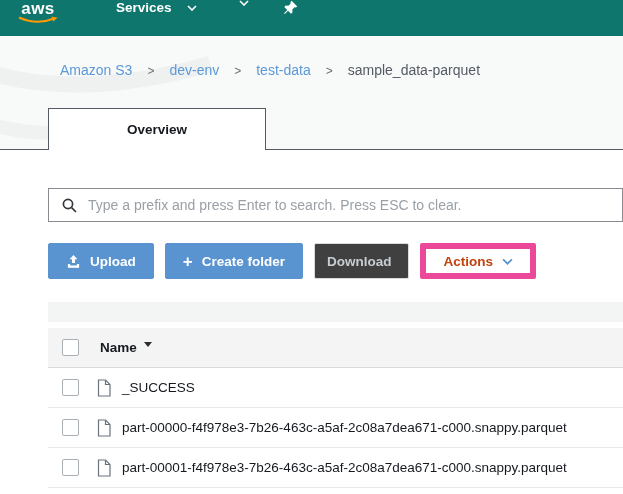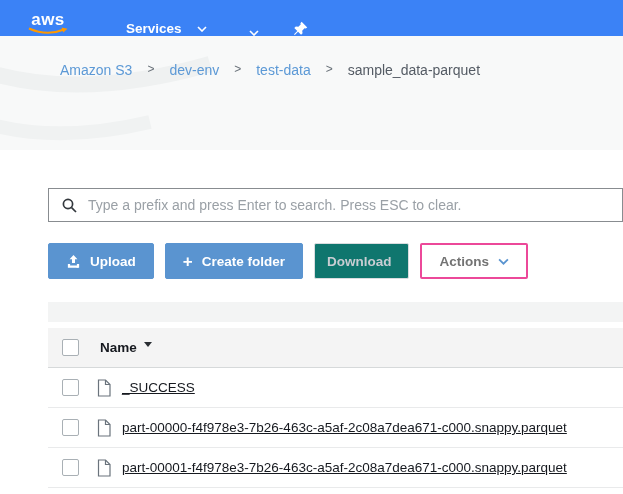--- a/index.html
+++ b/index.html
@@ -7,45 +7,45 @@
   body {
     font-family:"Liberation Sans", sans-serif;
     background:#ffffff;
     color:#16191f;
     position:relative;
   }
 
   
   .topbar {
     height:36px;
-    background:#3b82f6;
+    background:#0f766e;
     display:flex;
-    align-items:flex-end;
-    padding-left:26px;
+    align-items:flex-start;
+    padding-left:16px;
   }
   .aws-logo {
     display:flex; flex-direction:column; align-items:center;
     width:44px; margin-right:56px; cursor:pointer; margin-top:1px;
   }
   .aws-logo .aws-text {
     color:#ffffff; font-weight:bold; font-size:17px; line-height:15px; letter-spacing:.5px;
   }
   .nav-menu {
     display:flex; align-items:center; gap:15px;
     color:#ffffff; font-size:13.5px; font-weight:bold;
     margin-right:42px; cursor:pointer;
   }
   .pin-btn { display:flex; align-items:center; cursor:pointer; margin-left:-8px; }
 
   
   .upper { position:relative; background:#f8f9f9; height:114px; }
   .watermark { position:absolute; left:0; top:0; pointer-events:none; }
   .breadcrumb {
     position:relative;
-    display:flex; align-items:flex-start; gap:15px;
+    display:flex; align-items:flex-end; gap:15px;
     padding:26px 0 0 60px; font-size:14px;
   }
   .crumb-link { color:#5c99d6; text-decoration:none; cursor:pointer; }
   .crumb-sep { color:#687078; font-size:12px; }
   .crumb-current { color:#545b64; }
 
   .tabstrip { position:absolute; bottom:0; left:0; right:0; height:42px; display:flex; }
   .tab-lead { width:48px; border-bottom:1px solid #545b64; }
   .tab-active {
     width:218px; background:#ffffff;
@@ -71,22 +71,22 @@
 
   .toolbar { margin:21px 0 0 48px; display:flex; align-items:center; }
   .btn {
     height:36px; border-radius:2px;
     display:inline-flex; align-items:center; gap:9px;
     font-family:"Liberation Sans", sans-serif;
     font-size:13.5px; font-weight:bold;
     padding:0 17px; margin-right:11px; cursor:pointer;text-align:center;
   }
   .btn-primary { background:#5a94d0; border:1px solid #5a94d0; color:#ffffff; }
-  .btn-disabled { background:#0f766e; border:1px solid #d9dcdf; color:#c8cdd2; cursor:default;padding-left:12px; }
-  .btn-outline { background:#ffffff; border:2px solid #ec4899; color:#737373; }
+  .btn-disabled { background:#404040; border:1px solid #d9dcdf; color:#c8cdd2; cursor:default;padding-left:12px; }
+  .btn-outline { background:#ffffff; border:6px solid #ec4899; color:#c2410c; }
   .plus-glyph { font-size:17px; font-weight:bold; line-height:1; }
 
   
   .table-prestrip { margin:23px 0 6px 48px; height:20px; background:#f3f4f4; }
   .thead {
     margin-left:48px; height:40px; background:#f4f4f4;
     border-bottom:1px solid #d6d9da;
     display:flex; align-items:center; padding-left:14px;
   }
   .col-name { display:flex; gap:7px; margin-left:21px; font-size:13.5px; font-weight:bold; cursor:pointer; }
@@ -99,21 +99,21 @@
     margin-left:48px; height:40px;
     border-bottom:1px solid #e9eaeb;
     display:flex; align-items:center; padding-left:14px;
     font-size:13.5px; color:#16191f; cursor:pointer;
   }
   .checkbox {
     width:17px; height:17px; background:#fff;
     border:1px solid #a9b0b5; border-radius:2px; cursor:pointer; flex:none;
   }
   .file-icon { margin-left:17px; flex:none; display:flex; }
-  .obj-name { margin-left:10px; white-space:nowrap;text-decoration:underline; }
+  .obj-name { margin-left:10px; white-space:nowrap; }
   .obj-name.link-like { cursor:pointer; }
 </style>
 </head>
 <body>
 
 <header class="topbar">
   <div class="aws-logo">
     <span class="aws-text">aws</span>
     <svg width="40" height="9" viewBox="0 0 40 9">
       <path d="M1 1.5 Q 19 9.5 36 2.5" stroke="#ff9900" stroke-width="2" fill="none"></path>
@@ -147,20 +147,27 @@
   <nav class="breadcrumb">
     <a class="crumb-link">Amazon S3</a>
     <span class="crumb-sep">&gt;</span>
     <a class="crumb-link">dev-env</a>
     <span class="crumb-sep">&gt;</span>
     <a class="crumb-link">test-data</a>
     <span class="crumb-sep">&gt;</span>
     <span class="crumb-current">sample_data-parquet</span>
   </nav>
 
+  <div class="tabstrip">
+    <div class="tab-lead"></div>
+    <div class="tab-active">
+      <span>Overview</span>
+    </div>
+    <div class="tab-rest"></div>
+  </div>
 </section>
 
 <main class="content">
 
   <div class="searchbox">
     <svg width="17" height="17" viewBox="0 0 17 17">
       <circle cx="7" cy="7" r="4.6" stroke="#33383d" stroke-width="1.7" fill="none"></circle>
       <line x1="10.6" y1="10.6" x2="15" y2="15" stroke="#33383d" stroke-width="1.7"></line>
     </svg>
     <input type="text" placeholder="Type a prefix and press Enter to search. Press ESC to clear." style="">

